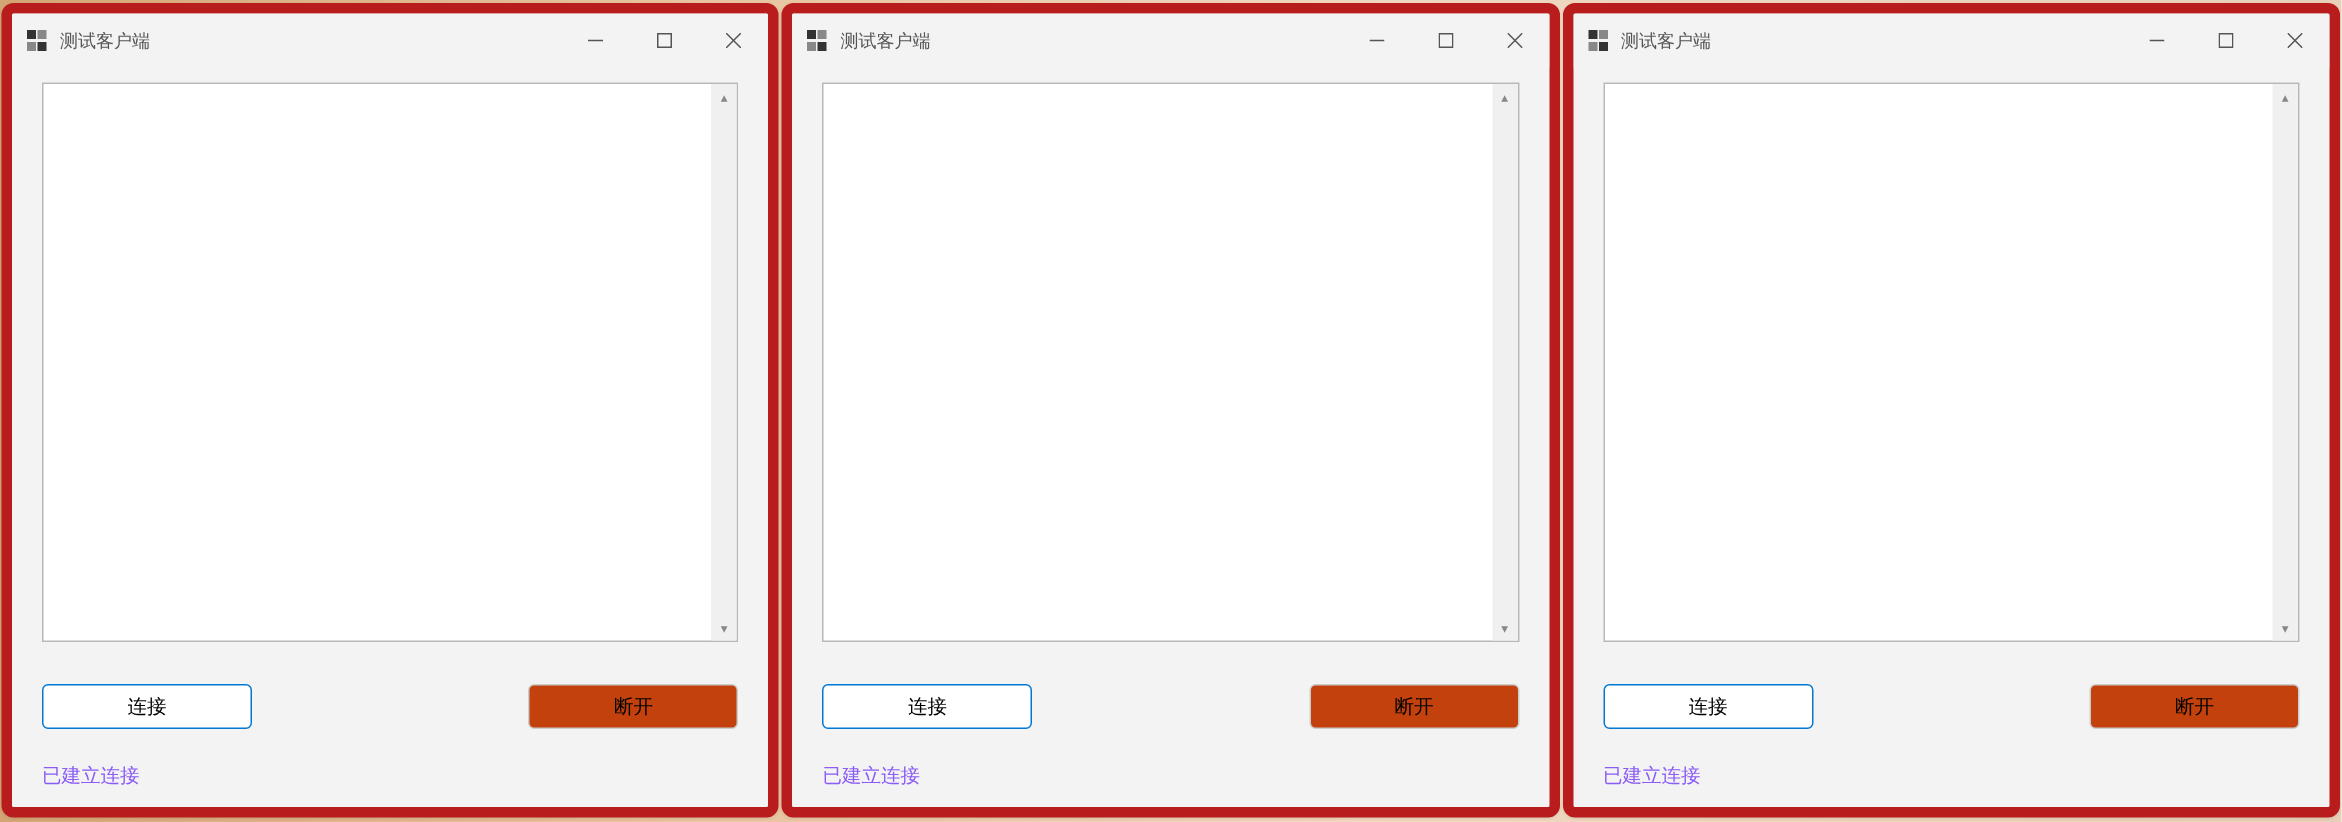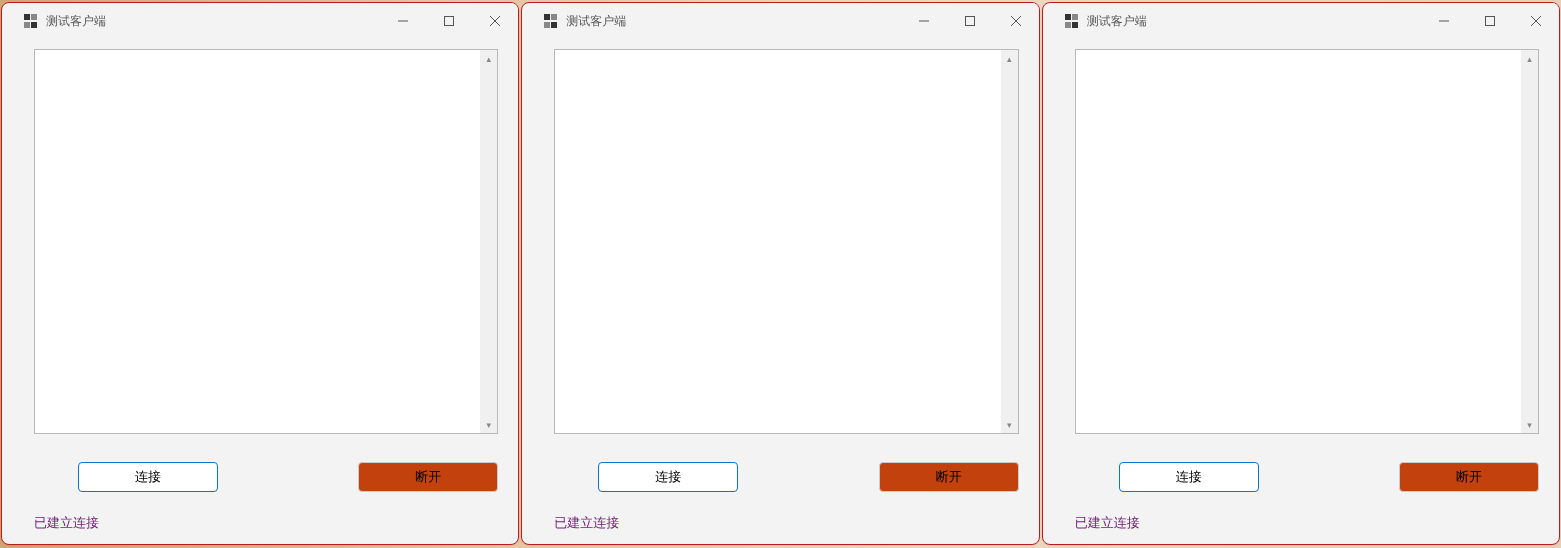--- a/index.html
+++ b/index.html
@@ -8,29 +8,28 @@
       background: linear-gradient(90deg, #d4a574 0%, #e8c4a0 30%, #f0d8c0 60%, #e8d0b8 100%);
       width: 1561px;
       height: 548px;
       overflow: hidden;
       display: flex;
       gap: 2px;
       padding: 2px 1px;
     }
     .window {
       background: #f3f3f3;
-      border: 1px solid #b91c1c;
+      border: 7px solid #b91c1c;
       border-radius: 8px;
       width: 519px;
       height: 543px;
       display: flex;
       flex-direction: column;
       overflow: hidden;
       box-shadow: 0 1px 2px rgba(0,0,0,0.08);
-      padding-left: 12px;
     }
     .titlebar {
       height: 36px;
       background: #f3f3f3;
       display: flex;
       align-items: center;
       padding-left: 10px;
       flex-shrink: 0;
     }
     .app-icon {
@@ -109,21 +108,20 @@
       justify-content: center;
       color: #888;
       font-size: 9px;
       cursor: pointer;
     }
     .button-row {
       display: flex;
       justify-content: space-between;
       margin-bottom: 22px;
       padding: 0 0px;
-      margin-left: 44px;
     }
     .btn {
       width: 140px;
       height: 30px;
       background: #c2410c;
       border: 1px solid #ccc;
       border-radius: 4px;
       font-size: 13px;
       color: #000;
       font-family: inherit;
@@ -132,21 +130,21 @@
       align-items: center;
       justify-content: center;
     }
     .btn.primary {
       border: 1px solid #0078d4;
       color: #000;
       background: #fff;
     }
     .status-text {
       font-size: 13px;
-      color: #701a75;
+      color: #8b5cf6;
       padding-left: 0px;
     }
   </style>
 </head>
 <body>
 
 <div class="window">
   <div class="titlebar">
     <div class="app-icon">
       <div class="sq"></div>

